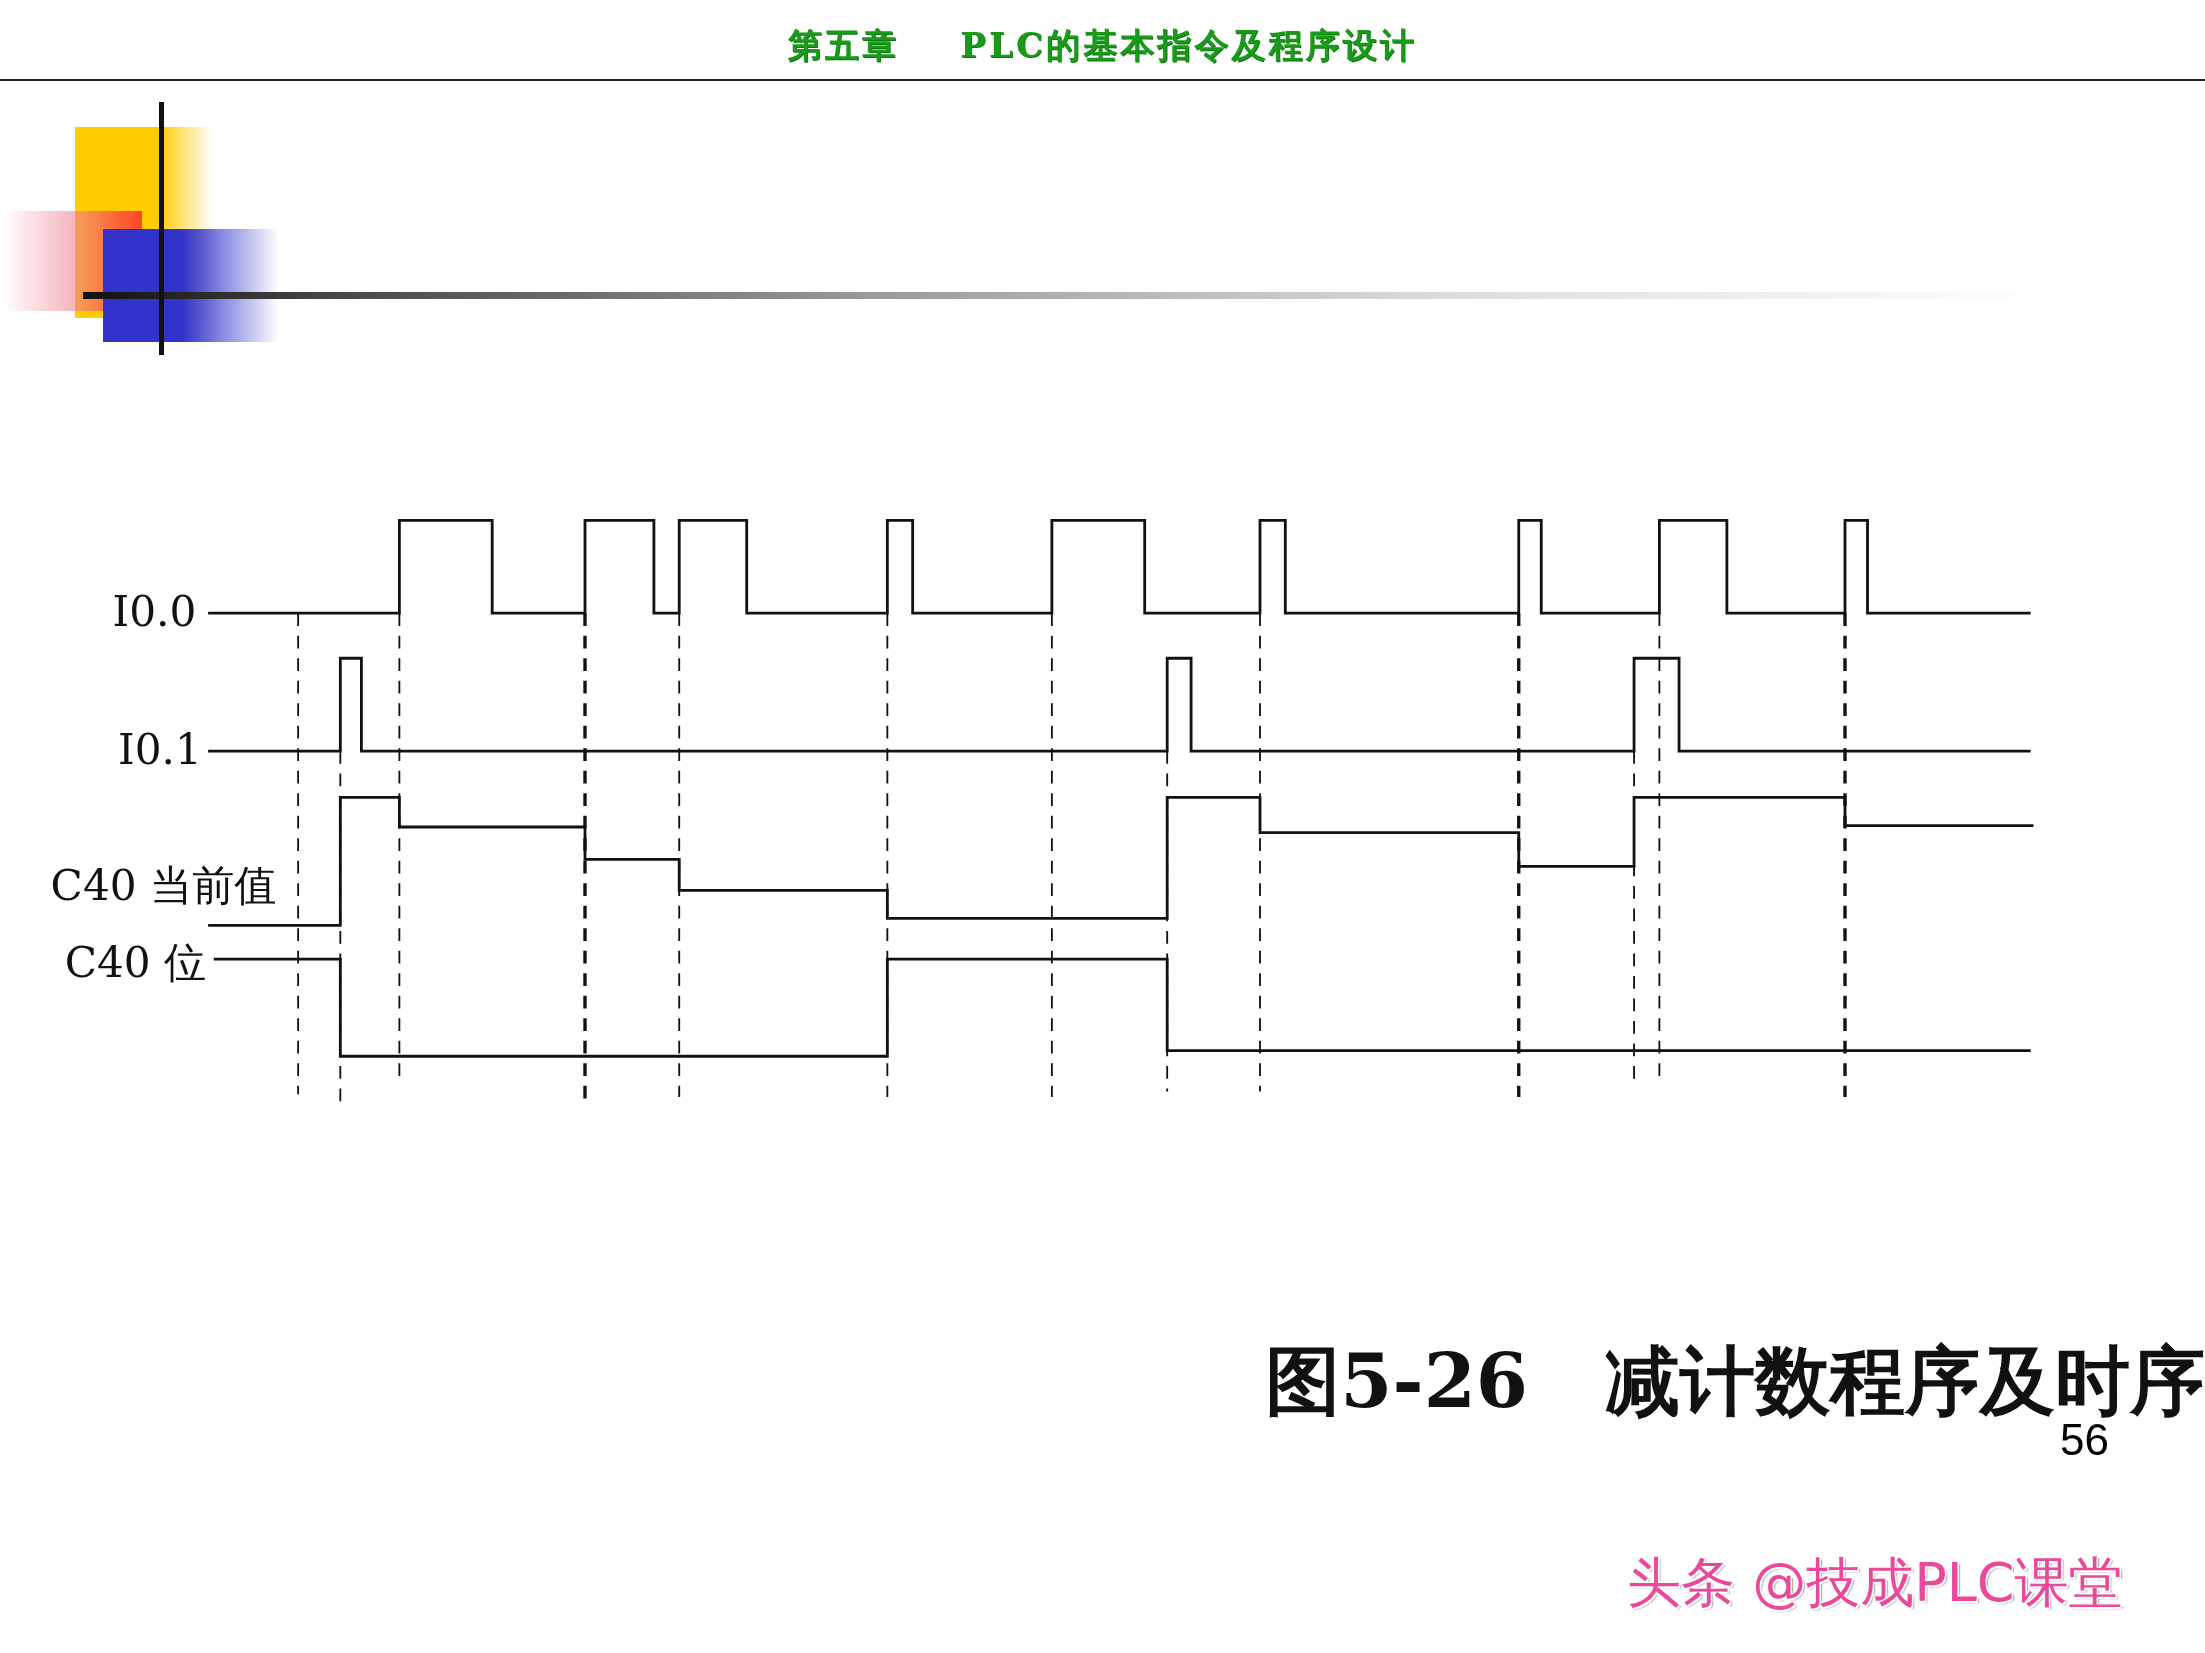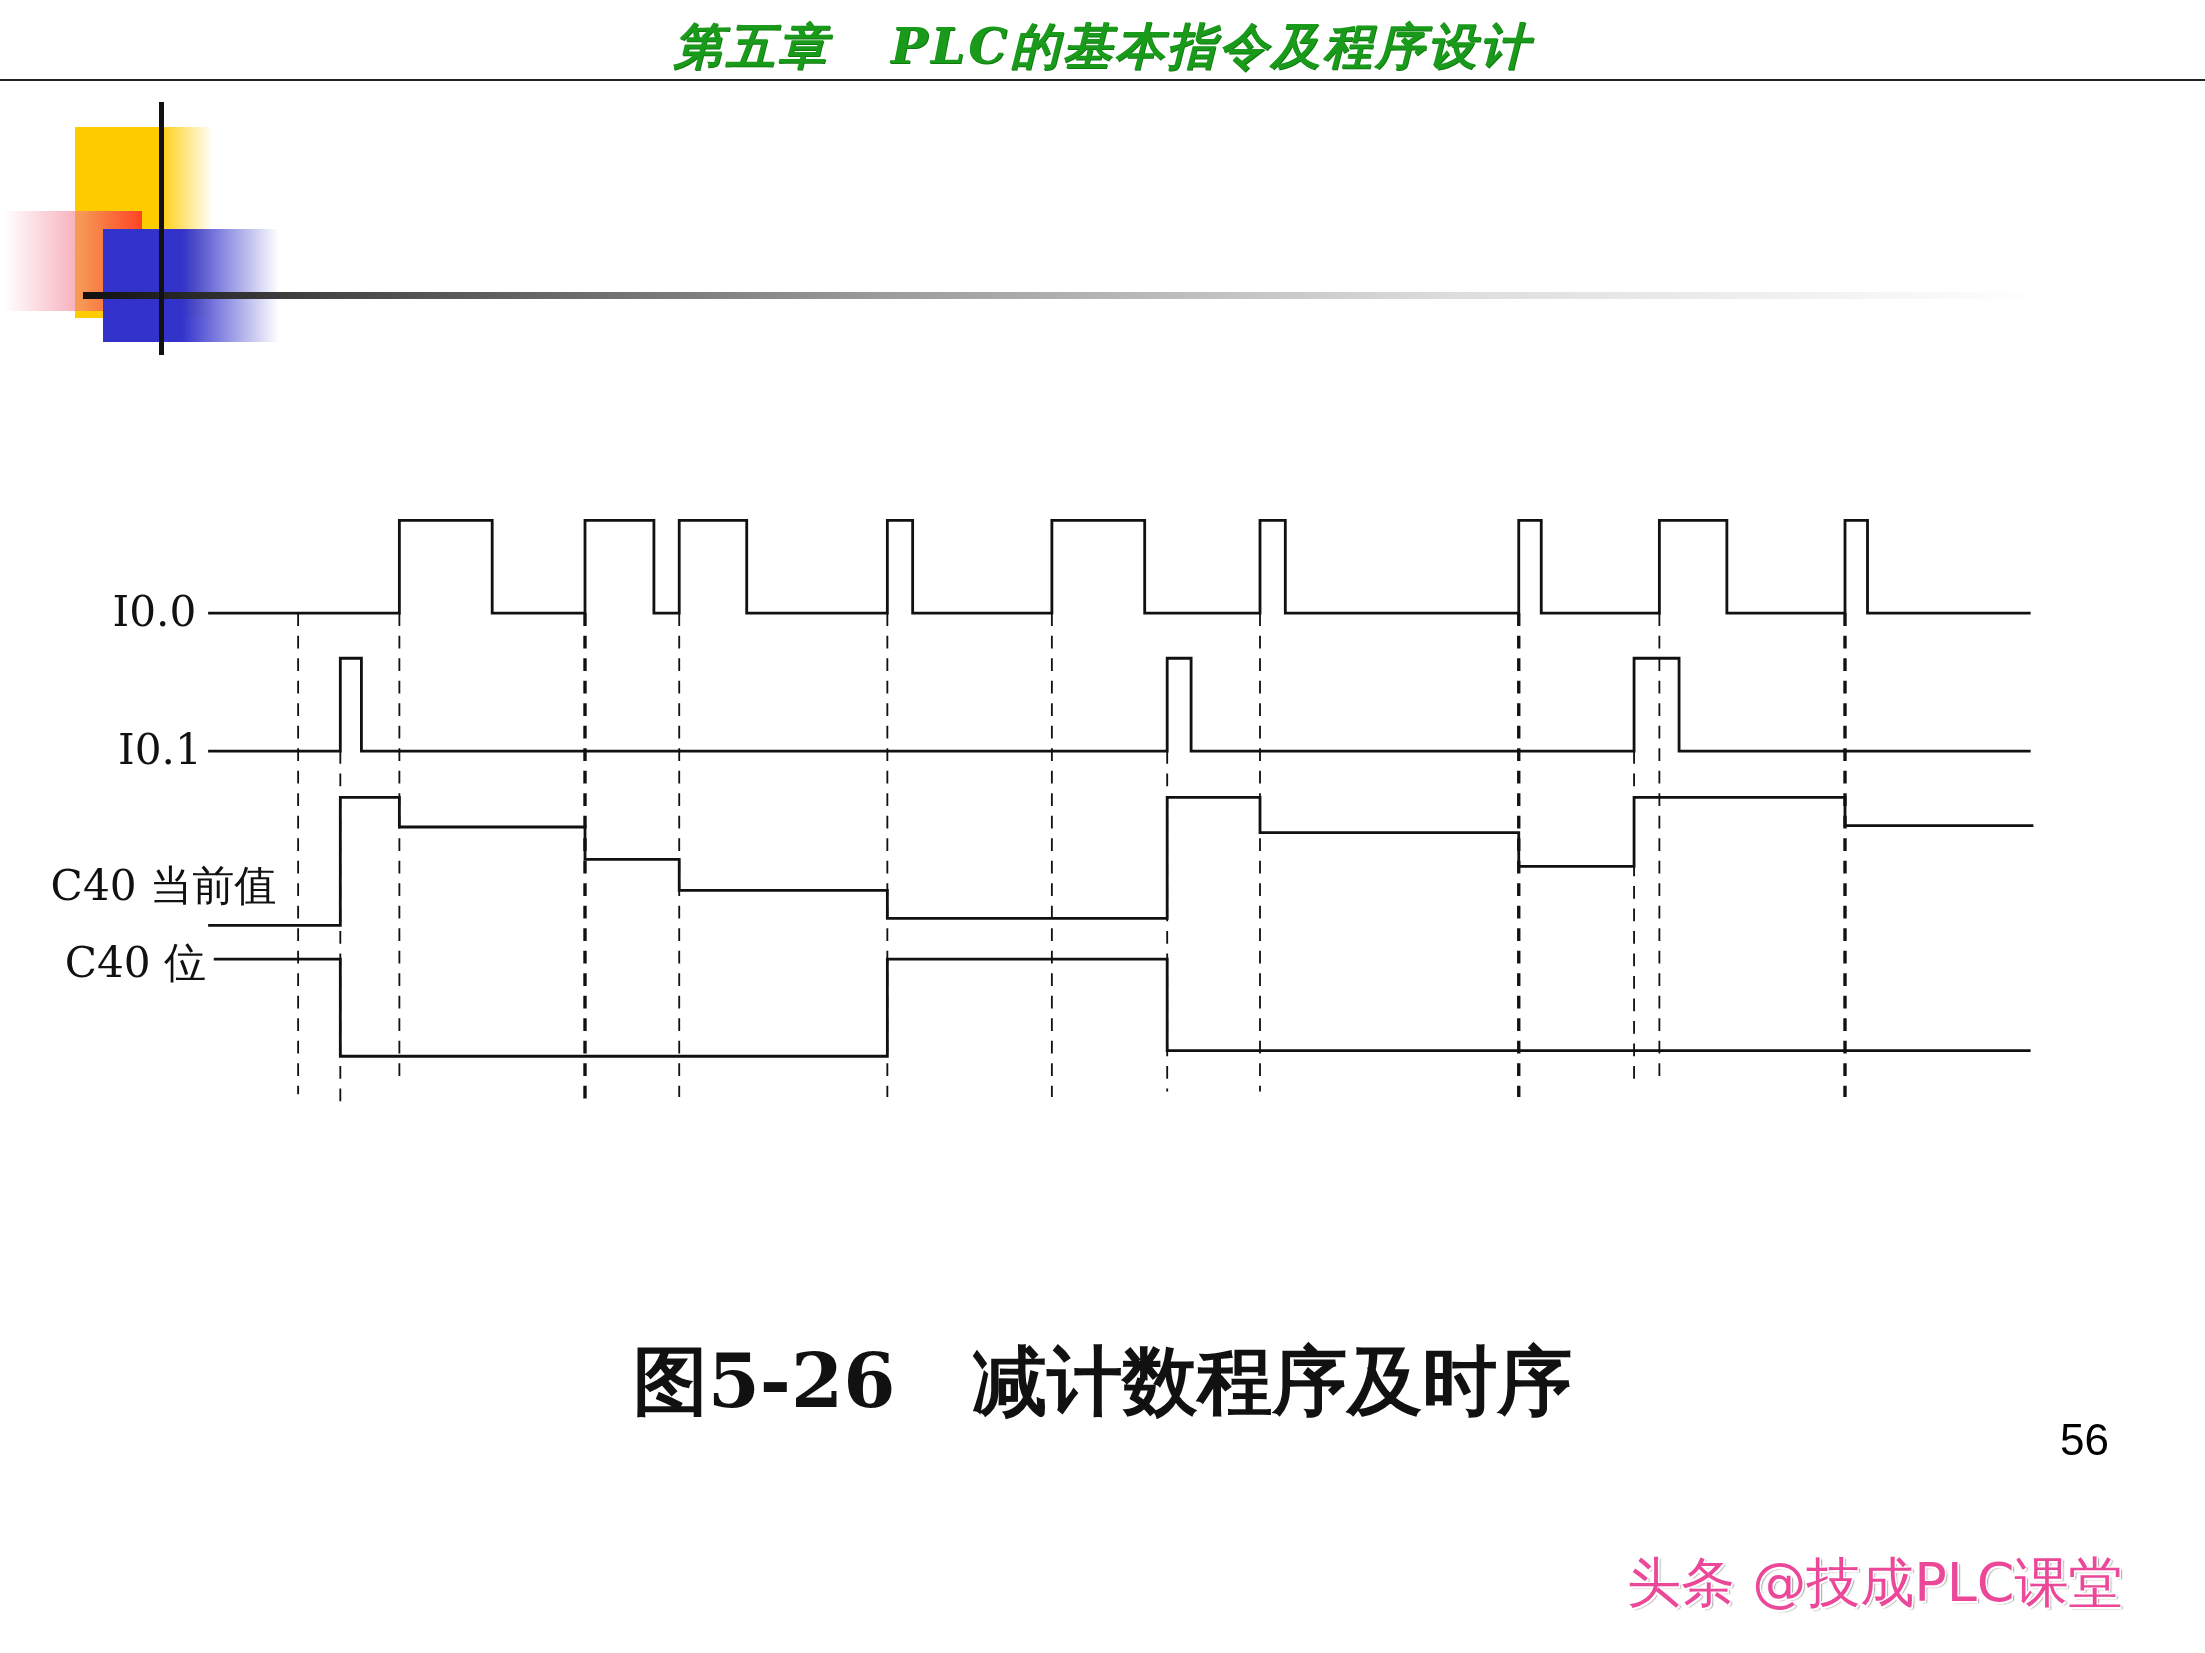--- a/index.html
+++ b/index.html
@@ -1,40 +1,39 @@
 <!DOCTYPE html>
 <html style="font-size:12.3px"><head>
 <meta charset="utf-8">
 <style>
   html, body { margin: 0; padding: 0; background: #ffffff; }
   body { width: 2205px; height: 1654px; position: relative; overflow: hidden; font-family: "DejaVu Serif", serif; }
   .slide { position: absolute; left: 0; top: 0; width: 2205px; height: 1654px; }
   .title {
-    position: absolute; left: 0; right: 0; top: 14px; height: 69px;
-    text-align: center; color: #1a9a1a; font-size: 49px; font-weight: bold;
+    position: absolute; left: 0; right: 0; top: 23px; height: 69px;
+    text-align: center; color: #1a9a1a; font-size: 34px; font-weight: bold;
     font-family: "DejaVu Serif", serif; letter-spacing: 3.1px;
     text-shadow: 0.8px 0.8px 0 #0e7a0e;
-    font-style: italic;
   }
   .title .chap { margin-right: 61px; }
   .top-rule { position: absolute; left: 0; top: 79px; width: 2205px; height: 2.3px; background: #222; }
   .deco { position: absolute; left: 0; top: 100px; width: 2067px; height: 260px; }
   .deco .yellow { position: absolute; left: 75px; top: 27px; width: 138px; height: 191px;
     background: linear-gradient(to right, #ffcc00 0%, #ffcc00 60%, rgba(255,204,0,0) 100%); }
   .deco .blue { position: absolute; left: 103px; top: 129px; width: 176px; height: 113px;
     background: linear-gradient(to right, #3333cc 0%, #3333cc 45%, rgba(51,51,204,0) 100%); }
   .deco .red { position: absolute; left: 3.8px; top: 111px; width: 138px; height: 100px;
     background: linear-gradient(to left, rgba(255,60,40,0.95) 0%, rgba(240,120,140,0.6) 45%, rgba(255,255,255,0) 100%); }
   .deco .vline { position: absolute; left: 159px; top: 1.5px; width: 4.6px; height: 253px; background: #111; }
   .deco .hline { position: absolute; left: 83px; top: 192px; width: 1960px; height: 6.9px;
     background: linear-gradient(to right, #111 0%, #444 12%, #999 40%, #ddd 70%, rgba(255,255,255,0) 100%); }
   .diagram { position: absolute; left: 0; top: 0; width: 2205px; height: 1654px; }
   .sig-label { font-family: "DejaVu Serif", serif; fill: #111; }
   .caption {
-    position: absolute; left: 0; right: 0; top: 1332px; text-align: center;
+    position: absolute; left: 0; right: 0; top: 1332px; text-align: right;
     font-family: "DejaVu Serif", serif; font-weight: bold; font-size: 75px; color: #111;
   }
   .caption .num { margin-right: 77px; }
   .page-num { position: absolute; left: 2060px; top: 1415px; font-family: "Liberation Sans", sans-serif; font-size: 44px; color: #000000; }
   .watermark { position: absolute; left: 1627px; top: 1547px; font-family: "DejaVu Sans", sans-serif; font-size: 54px; color: #ec4899;
     text-shadow: 1.5px 1.5px 0 #fff, -1.5px -1.5px 0 #fff, 1.5px -1.5px 0 #fff, -1.5px 1.5px 0 #fff, 2.3px 2.3px 1.5px #888; }
 </style>
 </head>
 <body>
 

